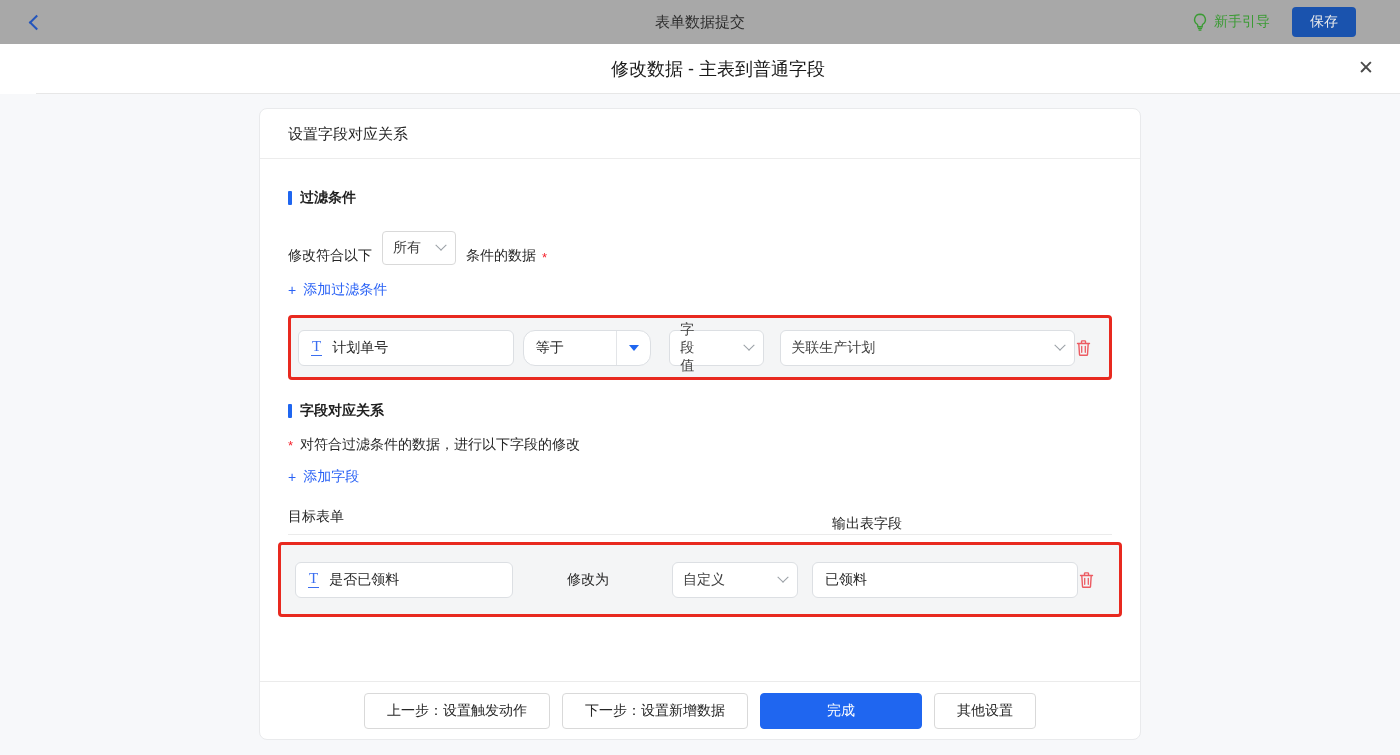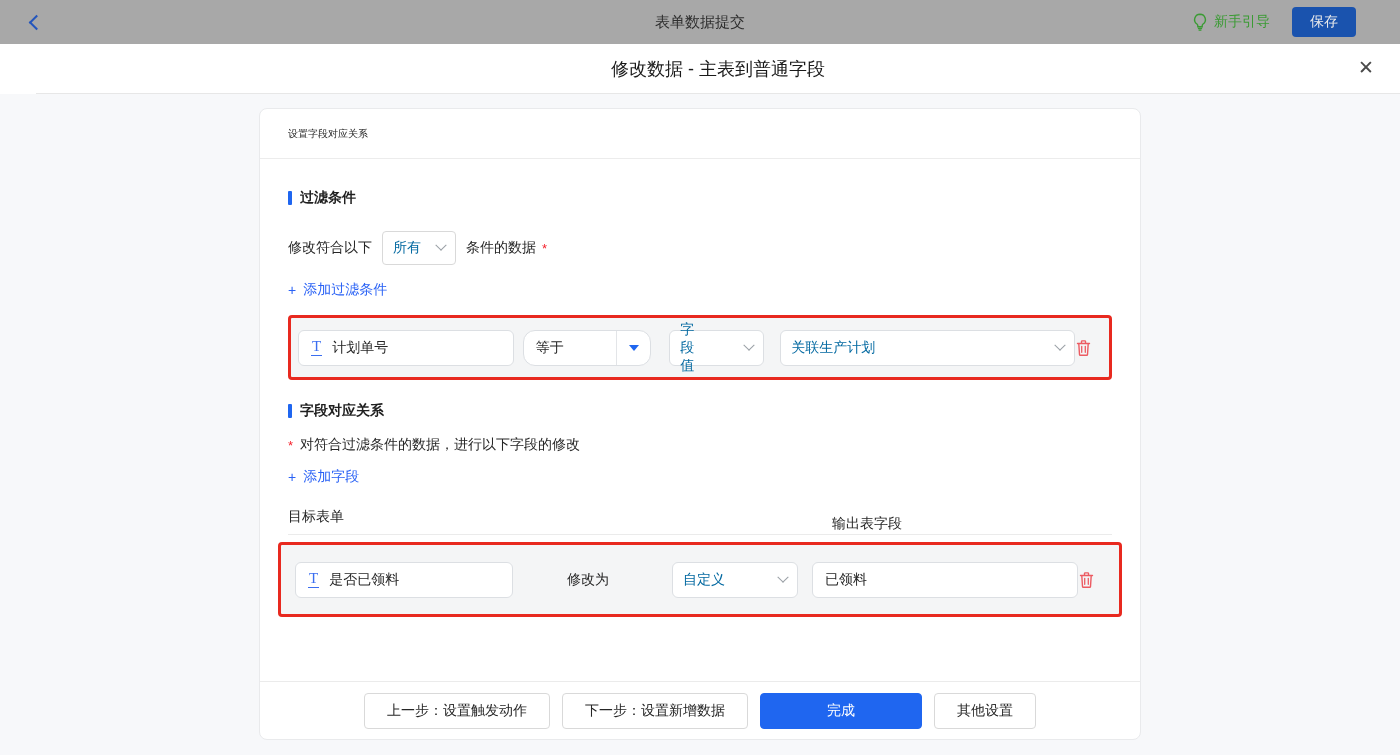--- a/index.html
+++ b/index.html
@@ -28,32 +28,32 @@
   .modal-header { position:relative; height:50px; background:#fff; border-bottom:1px solid #e7e7e7;
     display:flex; align-items:center; justify-content:center;margin-left:36px; }
   .modal-title { font-size:18px; color:#1a1a1a; font-weight:500; }
   .modal-close { position:absolute; right:26px; top:14px; font-size:19px; color:#4a4a4a;
     cursor:pointer; line-height:1; }
 
   
   .modal-body { height:661px; background:#f7f8fa; padding-top:14px; }
   .card { width:882px; height:632px; margin:0 auto; background:#fff;
     border:1px solid #e9eaec; border-radius:8px; display:flex; flex-direction:column; }
-  .card-header { height:50px; line-height:49px; padding:0 28px; font-size:10px; color:#262626;
+  .card-header { height:50px; line-height:49px; padding:0 28px; font-size:15px; color:#262626;
     border-bottom:1px solid #ececec; }
   .card-content { flex:1; padding:0 28px; }
 
   .section-title { display:flex; align-items:center; font-size:14px; font-weight:bold; color:#1f1f1f; }
   .section-bar { width:4px; height:14px; background:#1f66f0; margin-right:8px; border-radius:1px; }
   .st-1 { margin-top:30px; }
   .st-2 { margin-top:22px; }
 
-  .match-row { margin-top:24px; display:flex; align-items:center; font-size:14px; color:#262626; }
+  .match-row { margin-top:24px; display:flex; align-items:flex-end; font-size:14px; color:#262626; }
   .sel { height:34px; background:#fff; border:1px solid #d9d9d9; border-radius:4px;
-    display:flex; align-items:center; padding:0 10px; font-size:14px; color:#0369a1; cursor:pointer; }
+    display:flex; align-items:center; padding:0 10px; font-size:14px; color:#404040; cursor:pointer; }
   .chev { width:8px; height:8px; border-right:1.5px solid #9aa0a6; border-bottom:1.5px solid #9aa0a6;
     transform:rotate(45deg) translate(-2px,-2px); margin-left:auto; flex:none; }
   .sel-all { width:74px; margin:0 10px; }
   .req { color:#f5222d; margin-left:6px; font-size:13px; }
 
   .add-link { margin-top:16px; display:flex; align-items:center; gap:7px;
     color:#2a62f5; font-size:14px; cursor:pointer; width:fit-content; }
   .al-2 { margin-top:14px; }
 
   

